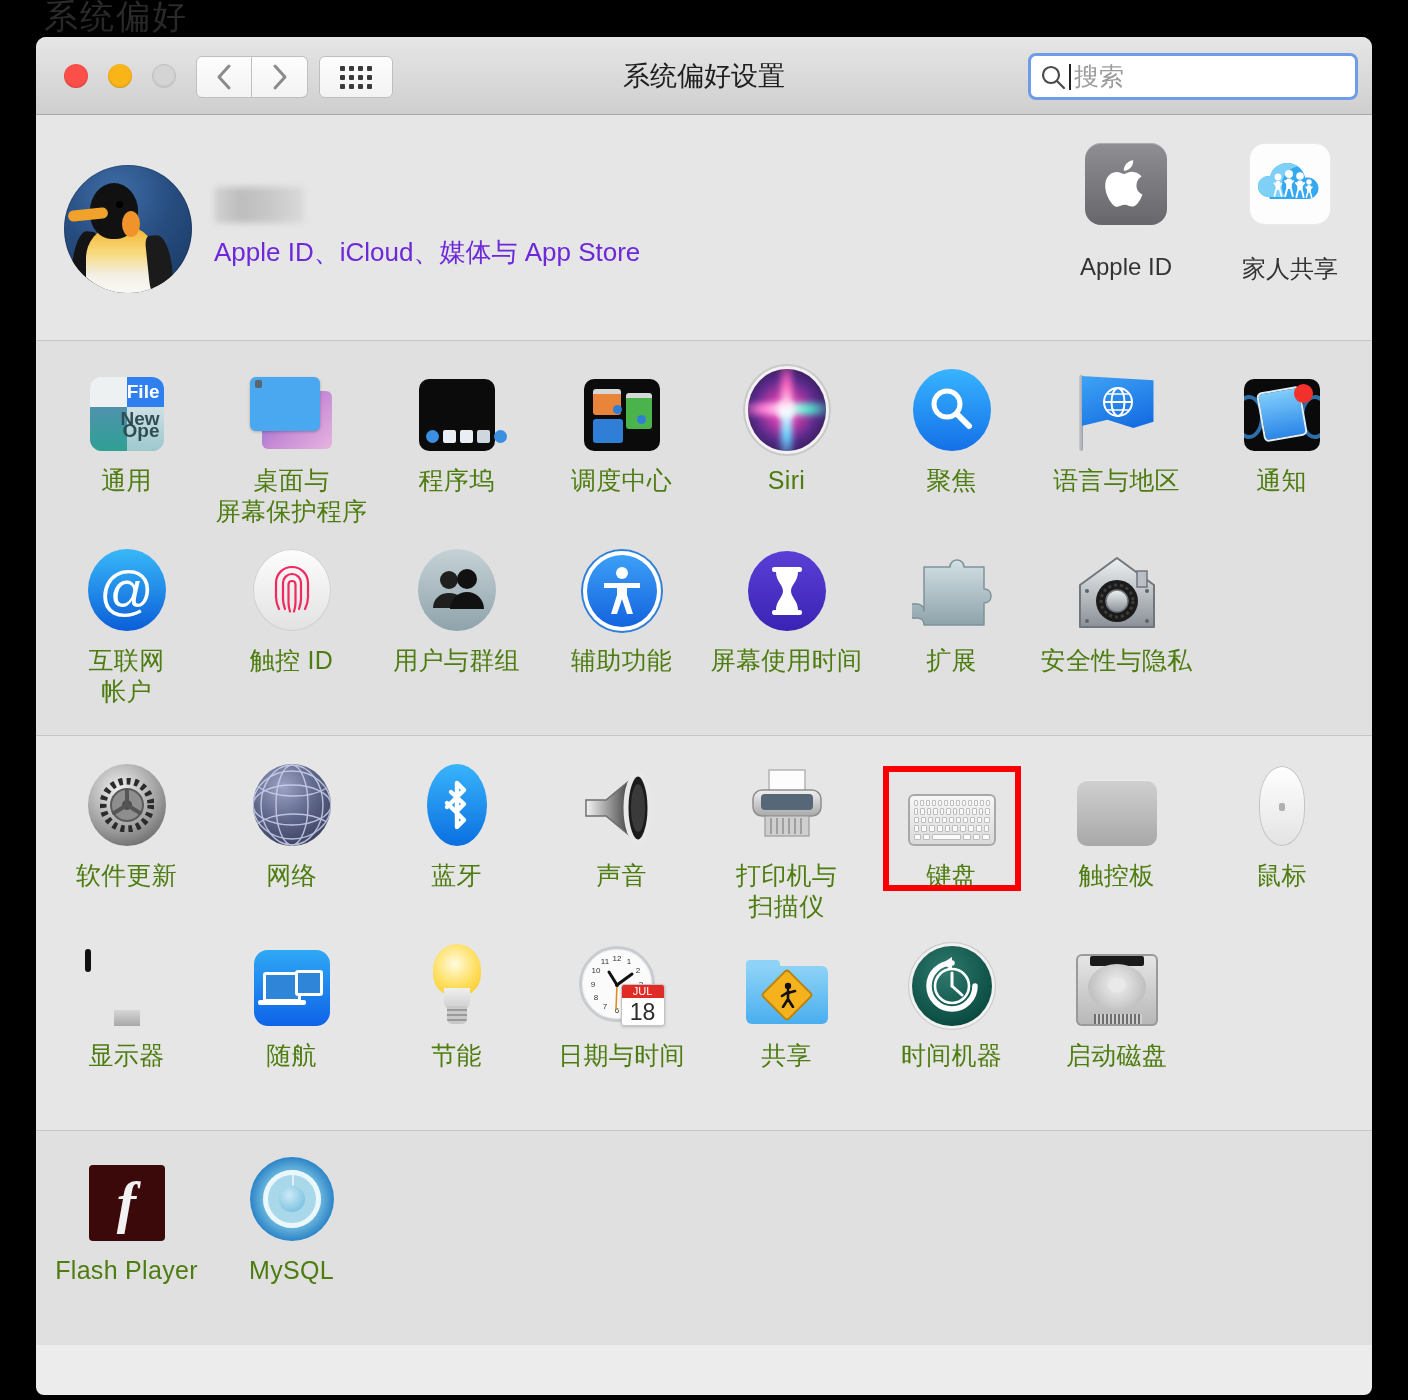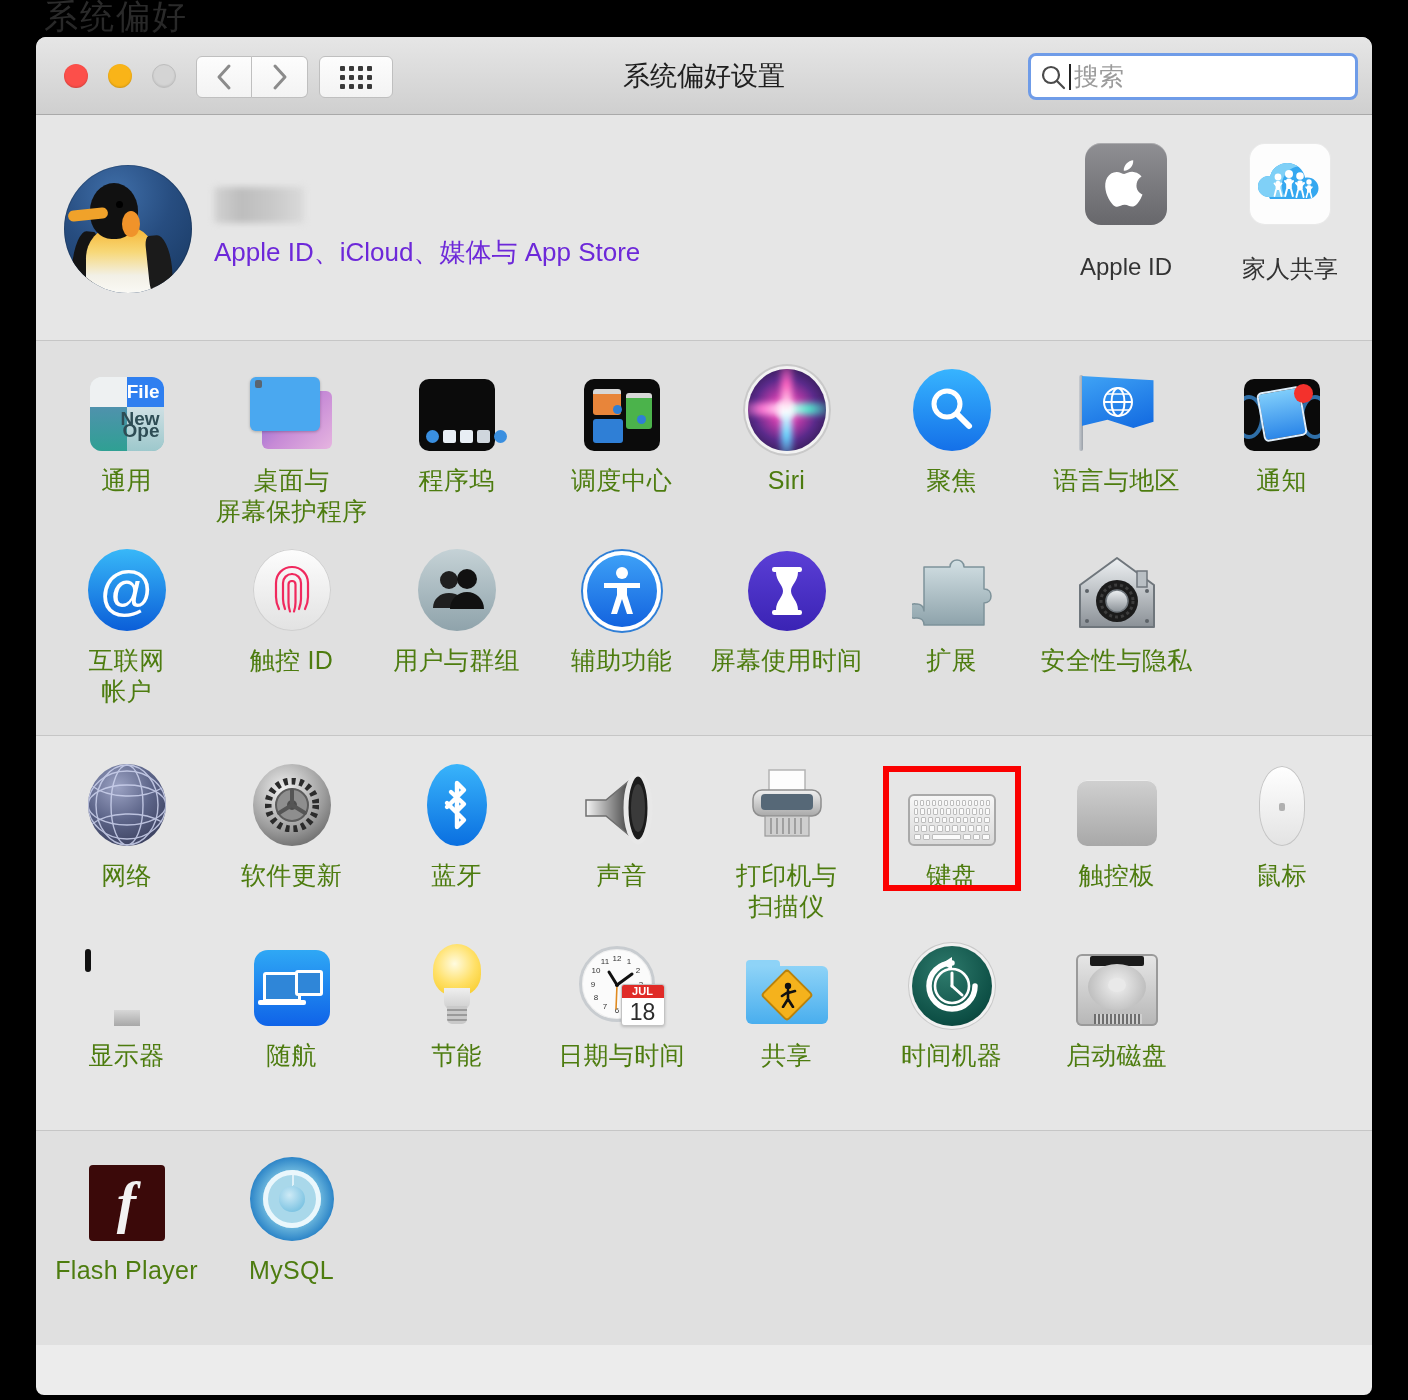--- a/index.html
+++ b/index.html
@@ -258,21 +258,21 @@
   .i-energy .neck { position:absolute; left:15px; top:44px; width:26px; height:22px;
     background:linear-gradient(#efefef,#cdcdcd); border-radius:0 0 8px 8px; }
   .i-energy .base { position:absolute; left:18px; top:62px; width:20px; height:18px;
     background:repeating-linear-gradient(#c9c9c9 0 3px, #9a9a9a 3px 5px); border-radius:0 0 5px 5px; }
 
   .i-clock { width:86px; height:80px; position:relative; }
   .i-clock .face { width:76px; height:76px; border-radius:50%; background:#fbfbfb;
     border:3px solid #c8ccd0; position:relative; box-shadow: inset 0 0 0 1px #eee; }
   .i-clock .cal { position:absolute; right:0; bottom:0; width:44px; height:42px; background:#fff;
     border:1px solid #c3c3c3; border-radius:3px; overflow:hidden; box-shadow:0 1px 3px rgba(0,0,0,.2); }
-  .i-clock .cal .m { background:#e02b27; color:#fff; font-size:11px; text-align:center; line-height:13px; font-weight:700; }
+  .i-clock .cal .m { background:#e02b27; color:#fff; font-size:11px; text-align:center; line-height:13px; font-weight:400; }
   .i-clock .cal .d { color:#2b2b2b; font-size:23px; text-align:center; line-height:28px; }
 
   .i-sharing { width:82px; height:66px; position:relative; }
   .i-sharing .folder { position:absolute; left:0; top:6px; width:82px; height:58px; border-radius:4px 6px 6px 6px;
     background:linear-gradient(#8ed3f7,#49aeee); }
   .i-sharing .tab { position:absolute; left:0; top:0; width:34px; height:10px; border-radius:4px 4px 0 0; background:#8ed3f7; }
   .i-sharing .sign { position:absolute; left:22px; top:16px; width:38px; height:38px; background:#f5b21c;
     transform:rotate(45deg); border-radius:4px; border:2px solid #b9820c; }
 
   .i-tm { width:80px; height:80px; border-radius:50%; background:radial-gradient(circle at 42% 32%, #2e7a6c, #0d4f45 70%, #06322c 100%);
@@ -627,49 +627,49 @@
       </div>
     </div>
 
     <div class="divider"></div>
 
     <div class="section">
       <div class="grid">
 
         <div class="cell">
           <div class="icon-slot">
-            <div class="i-net">
-              <svg width="78" height="82" viewBox="0 0 78 82" fill="none" stroke="#cdd3ee" stroke-width="1.4" opacity=".85">
-                <ellipse cx="39" cy="41" rx="16" ry="40"></ellipse>
-                  <ellipse cx="39" cy="41" rx="31" ry="40"></ellipse>
-                <ellipse cx="39" cy="41" rx="39" ry="20"></ellipse>
-                  <ellipse cx="39" cy="41" rx="39" ry="34"></ellipse>
-                <path d="M4 22c16 12 50 14 70 2M4 60c16-12 50-14 70-2"></path>
-              </svg>
-            </div>
-          </div>
-          <div class="caption">网络</div>
-        </div>
-
-        <div class="cell">
-          <div class="icon-slot">
             <div class="i-softupd">
               <svg width="54" height="54" viewBox="0 0 54 54">
                 <circle cx="27" cy="27" r="24" fill="none" stroke="#2b2b2b" stroke-width="7" stroke-dasharray="4 4"></circle>
                 <circle cx="27" cy="27" r="16" fill="#8e8e8e" stroke="#5c5c5c" stroke-width="2"></circle>
                 <circle cx="27" cy="27" r="5" fill="#4d4d4d"></circle>
                 <g stroke="#555" stroke-width="4" stroke-linecap="round">
                   <line x1="27" y1="27" x2="27" y2="12"></line>
                     <line x1="27" y1="27" x2="14" y2="35"></line>
                     <line x1="27" y1="27" x2="40" y2="35"></line>
                 </g>
               </svg>
             </div>
           </div>
           <div class="caption">软件更新</div>
+        </div>
+
+        <div class="cell">
+          <div class="icon-slot">
+            <div class="i-net">
+              <svg width="78" height="82" viewBox="0 0 78 82" fill="none" stroke="#cdd3ee" stroke-width="1.4" opacity=".85">
+                <ellipse cx="39" cy="41" rx="16" ry="40"></ellipse>
+                  <ellipse cx="39" cy="41" rx="31" ry="40"></ellipse>
+                <ellipse cx="39" cy="41" rx="39" ry="20"></ellipse>
+                  <ellipse cx="39" cy="41" rx="39" ry="34"></ellipse>
+                <path d="M4 22c16 12 50 14 70 2M4 60c16-12 50-14 70-2"></path>
+              </svg>
+            </div>
+          </div>
+          <div class="caption">网络</div>
         </div>
 
         <div class="cell">
           <div class="icon-slot">
             <div class="i-bt">
               <svg width="30" height="52" viewBox="0 0 30 52">
                 <path d="M9 13 L22 25 L15 32 L15 4 L22 11 L5 28" fill="none" stroke="#fff" stroke-width="4.4" stroke-linejoin="round" stroke-linecap="round"></path>
                 <path d="M15 26 L15 48 L22 41 L5 24" fill="none" stroke="#fff" stroke-width="4.4" stroke-linejoin="round" stroke-linecap="round"></path>
               </svg>
             </div>

